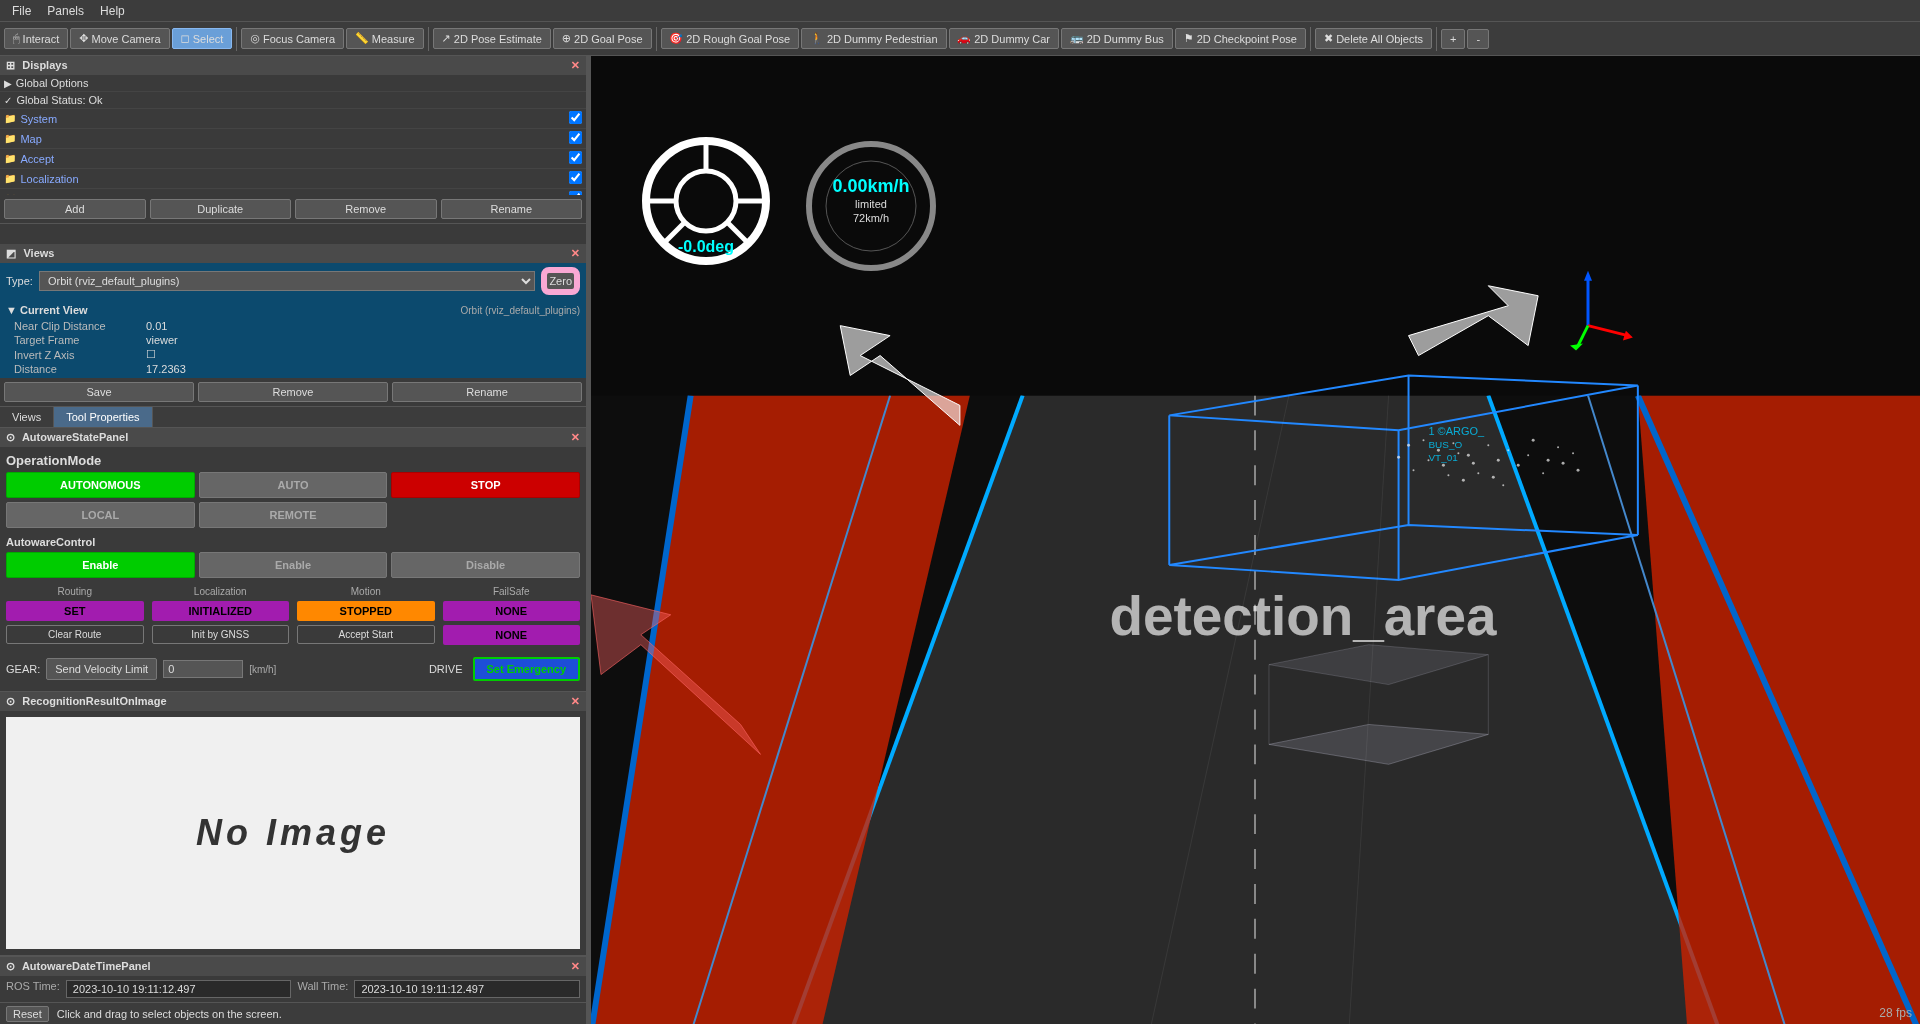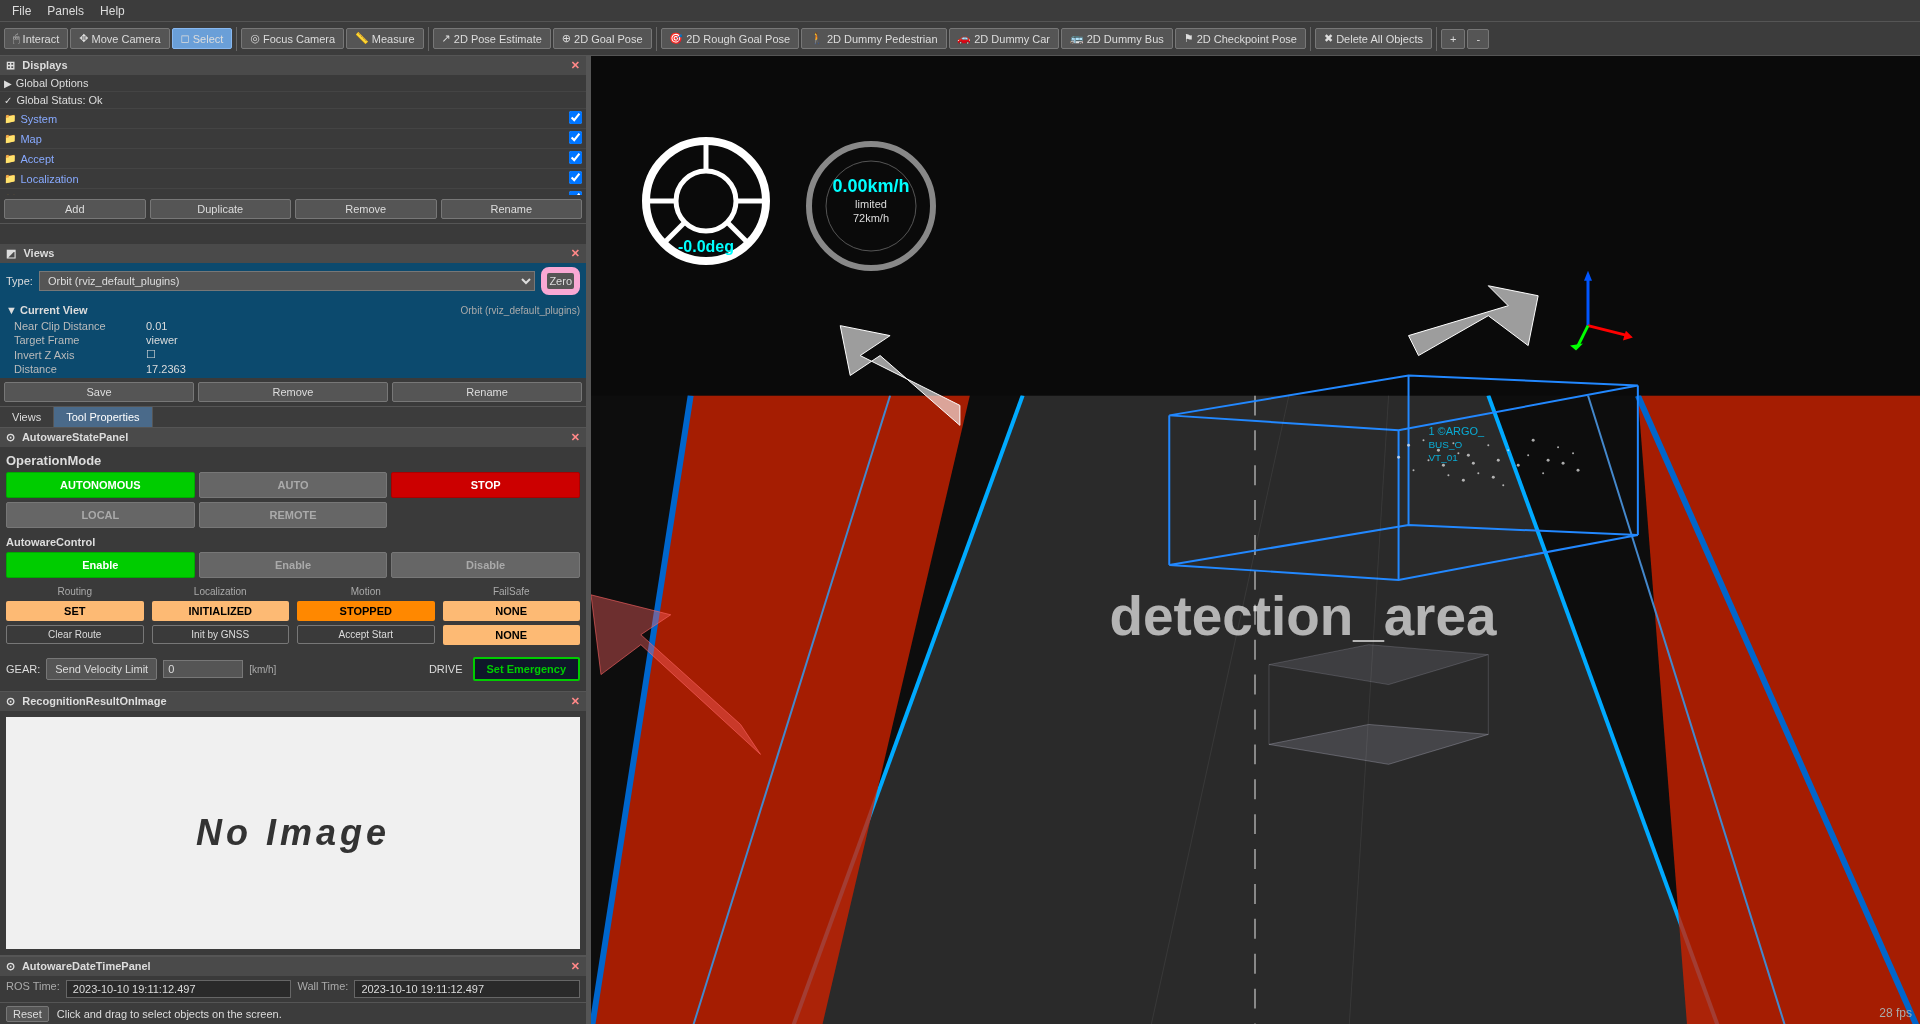--- a/index.html
+++ b/index.html
@@ -60,27 +60,27 @@
     .op-btn.gray { background: #666; border-color: #777; color: #aaa; }
     .op-btn.red { background: #cc0000; border-color: #aa0000; }
 
     .autoware-control-label { font-size: 11px; font-weight: bold; margin-bottom: 4px; }
     .ctrl-btn { padding: 6px 4px; border: 1px solid #666; color: #fff; font-size: 11px; font-weight: bold; cursor: pointer; border-radius: 2px; text-align: center; }
     .ctrl-btn.green { background: #00cc00; border-color: #00aa00; }
     .ctrl-btn.gray { background: #666; border-color: #777; color: #aaa; }
     .status-col { display: flex; flex-direction: column; gap: 4px; }
     .status-col-label { font-size: 10px; color: #aaa; text-align: center; }
     .status-badge { text-align: center; padding: 4px 2px; border-radius: 2px; font-size: 11px; font-weight: bold; }
-    .status-badge.green { background: #fdba74; color: #000; }
+    .status-badge.green { background: #a21caf; color: #000; }
     .status-badge.orange { background: #ff8800; color: #000; }
     .route-btn { background: #3a3a3a; border: 1px solid #777; color: #ddd; padding: 3px 4px; cursor: pointer; font-size: 10px; border-radius: 2px; text-align: center; }
     .send-vel-btn { background: #555; border: 1px solid #777; color: #ddd; padding: 4px 8px; cursor: pointer; font-size: 11px; border-radius: 2px; white-space: nowrap; }
     .vel-input { width: 80px; background: #555; border: 1px solid #777; color: #ddd; padding: 2px 4px; font-size: 11px; }
     .unit-label { font-size: 10px; color: #aaa; }
-    .emergency-btn { background: #0f172a; border: 2px solid #00cc00; color: #00cc00; padding: 4px 12px; cursor: pointer; font-size: 11px; font-weight: bold; border-radius: 2px; }
+    .emergency-btn { background: #1d4ed8; border: 2px solid #00cc00; color: #00cc00; padding: 4px 12px; cursor: pointer; font-size: 11px; font-weight: bold; border-radius: 2px; }
 
     
     .recognition-section { background: #3a3a3a; flex: 1; min-height: 80px; display: flex; flex-direction: column; }
     .no-image-area { flex: 1; display: flex; align-items: center; justify-content: center; background: #f0f0f0; margin: 6px; }
     .no-image-text { font-size: 36px; font-weight: bold; color: #333; font-style: italic; letter-spacing: 4px; }
 
     
     .datetime-panel { background: #3a3a3a; border-top: 1px solid #555; }
     .datetime-row { display: flex; align-items: flex-start; padding: 4px 6px; gap: 6px; }
     .dt-label { font-size: 11px; color: #aaa; white-space: nowrap; }

